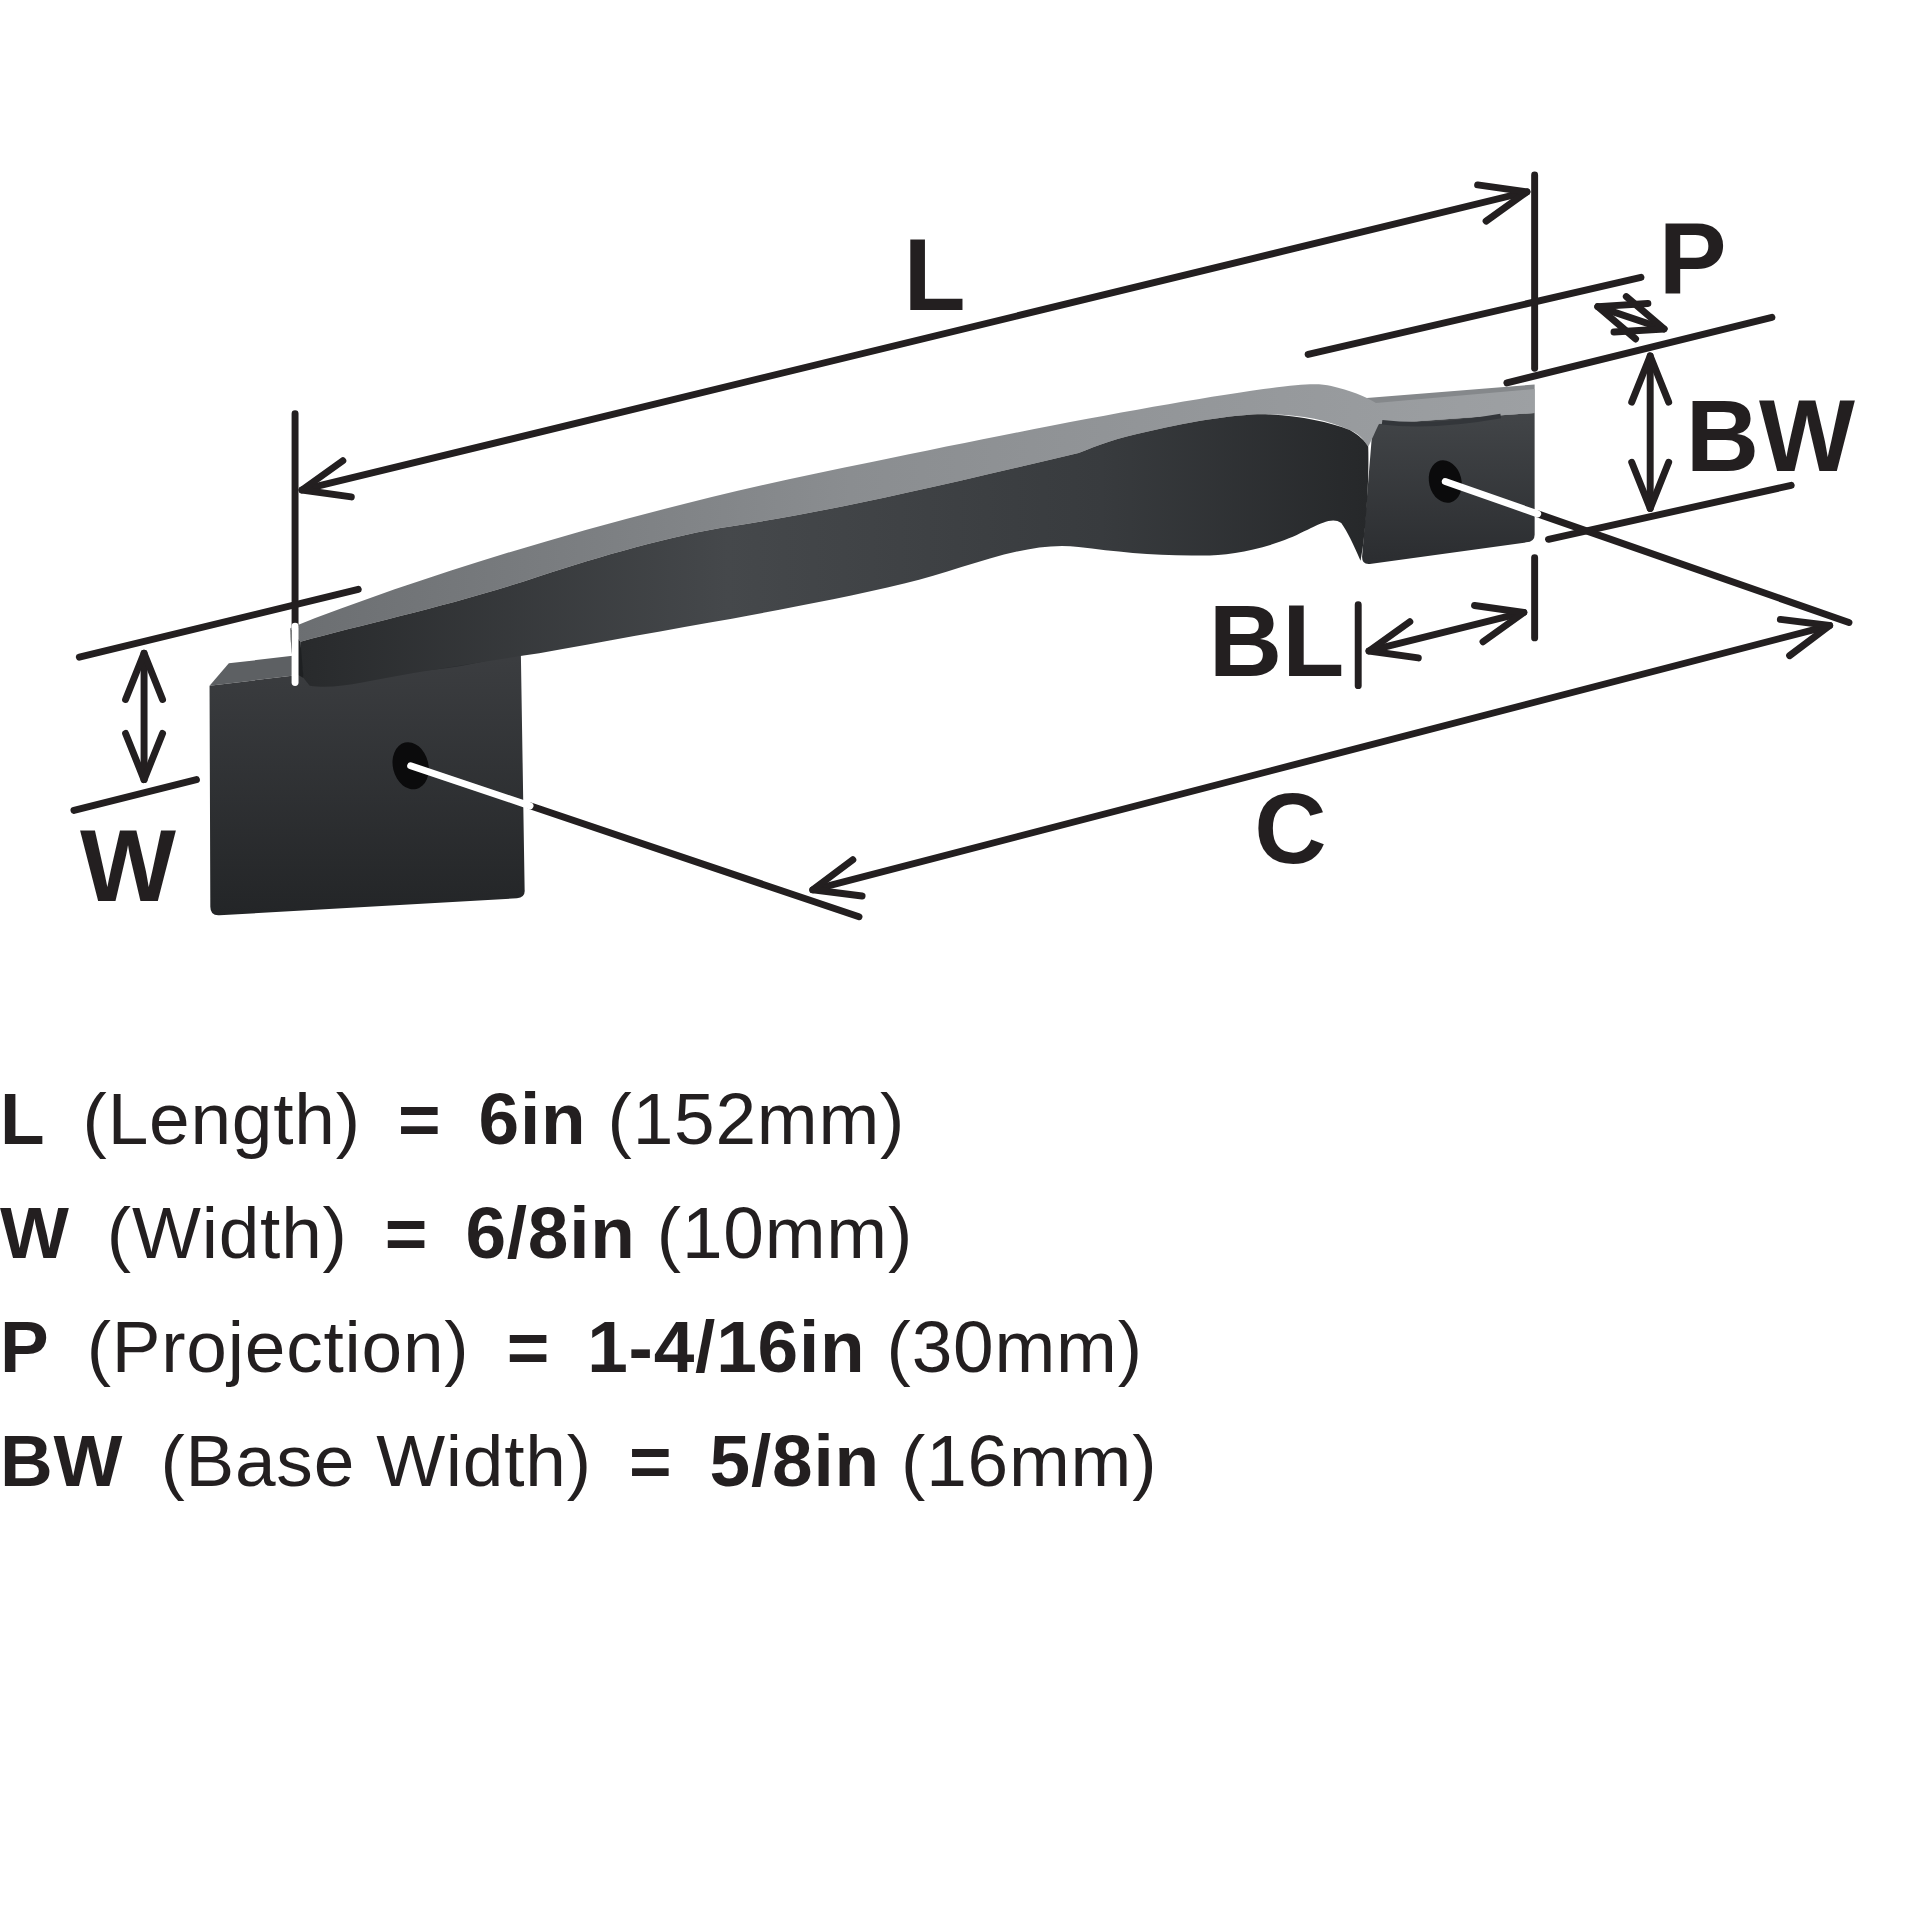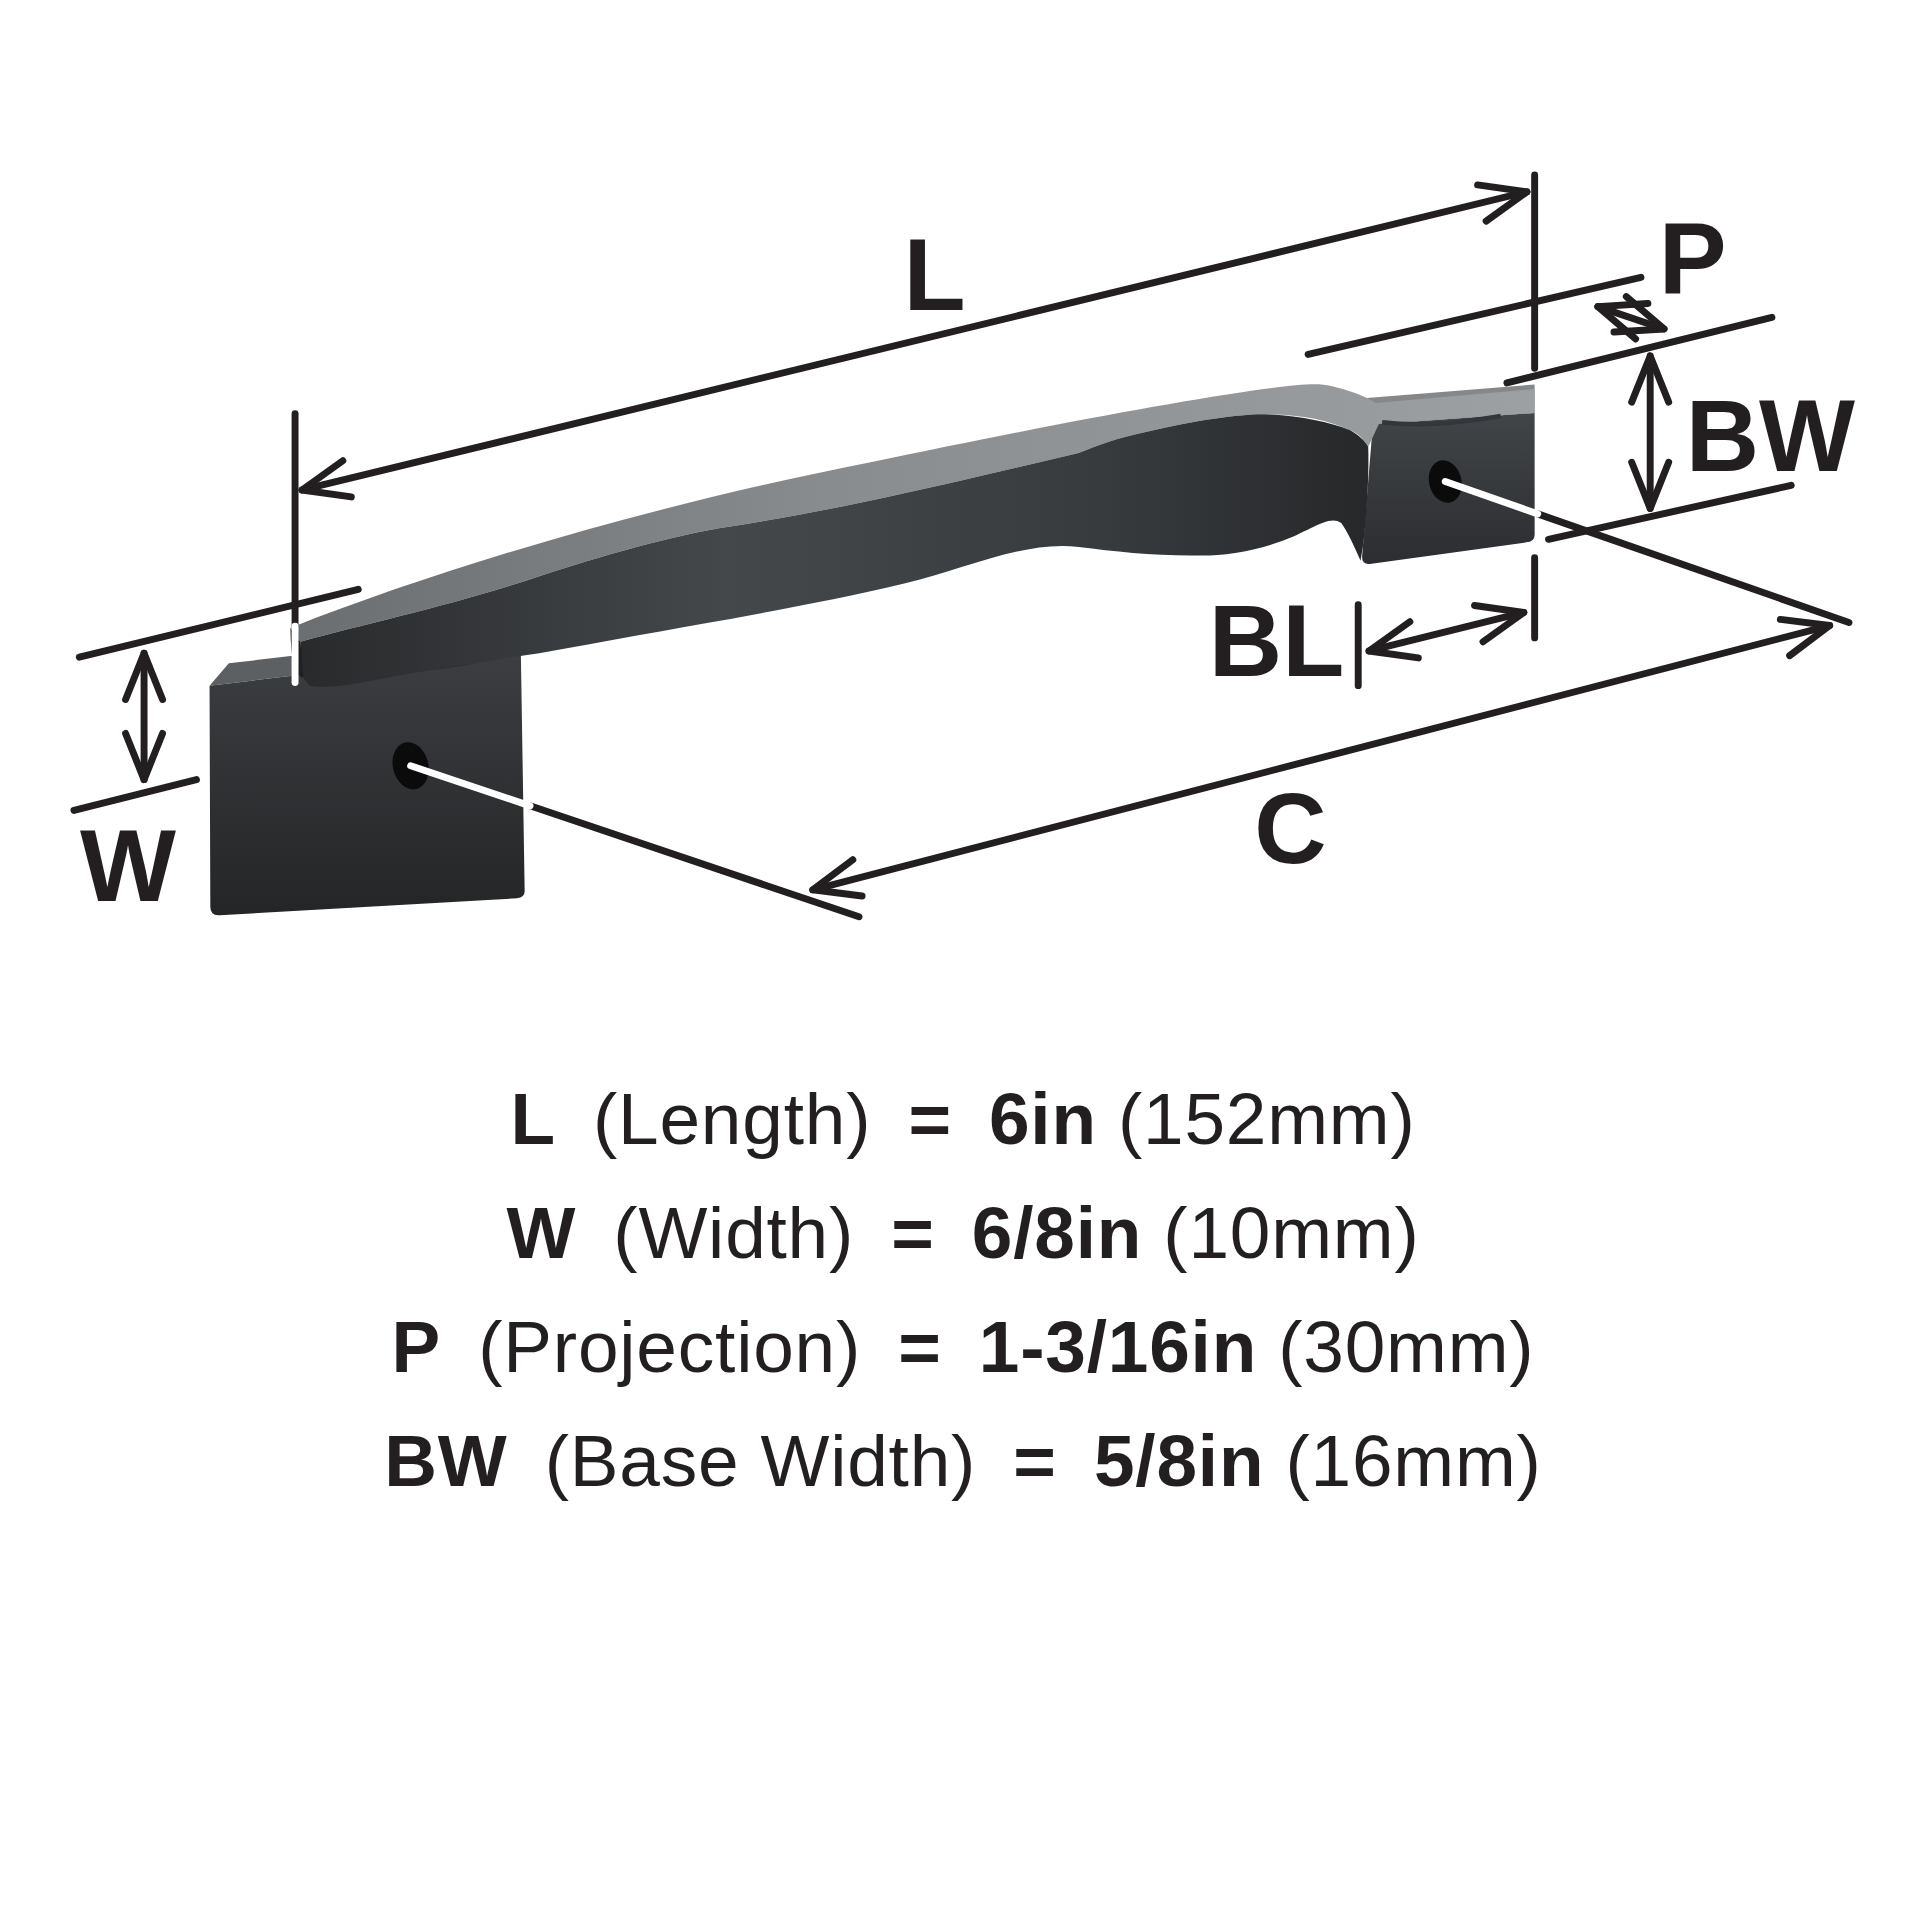--- a/index.html
+++ b/index.html
@@ -1,20 +1,20 @@
 <!DOCTYPE html>
 <html style="font-size:12.3px"><head>
 <meta charset="utf-8">
 <style>
   html,body{margin:0;padding:0;background:#ffffff;}
   .stage{position:relative;width:1926px;height:1926px;background:#ffffff;overflow:hidden;
          font-family:"Liberation Sans",sans-serif;}
   .stage svg{position:absolute;left:0;top:0;width:1926px;height:1926px;}
   .dim-label{font-family:"Liberation Sans",sans-serif;font-weight:bold;fill:#231f20;}
-  .specs{position:absolute;left:0;top:1062px;width:1926px;text-align:center;color:#231f20;}
+  .specs{position:absolute;left:0;top:1062px;width:1926px;color:#231f20;}
   .spec-line{height:114px;line-height:114px;font-size:73px;letter-spacing:0.8px;white-space:nowrap;}
   .spec-line .b{font-weight:bold;}
   .spec-line .lt{font-weight:normal;}
   .spec-line span.sp{margin-left:.22em;}
 </style>
 </head>
 <body>
 
 <div class="stage">
 
@@ -158,21 +158,21 @@
       <span class="b">W</span>
       <span class="lt sp">(Width)</span>
       <span class="b sp">=</span>
       <span class="b sp">6/8in</span>
       <span class="lt">(10mm)</span>
     </div>
     <div class="spec-line">
       <span class="b">P</span>
       <span class="lt sp">(Projection)</span>
       <span class="b sp">=</span>
-      <span class="b sp">1-3/16in</span>
+      <span class="b sp">1-4/16in</span>
       <span class="lt">(30mm)</span>
     </div>
     <div class="spec-line">
       <span class="b">BW</span>
       <span class="lt sp">(Base Width)</span>
       <span class="b sp">=</span>
       <span class="b sp">5/8in</span>
       <span class="lt">(16mm)</span>
     </div>
   </div>

